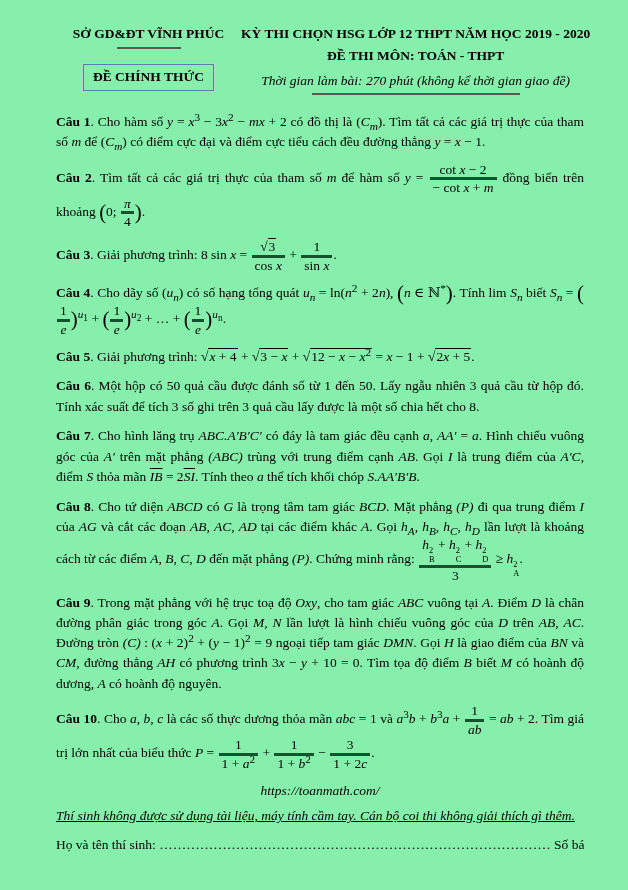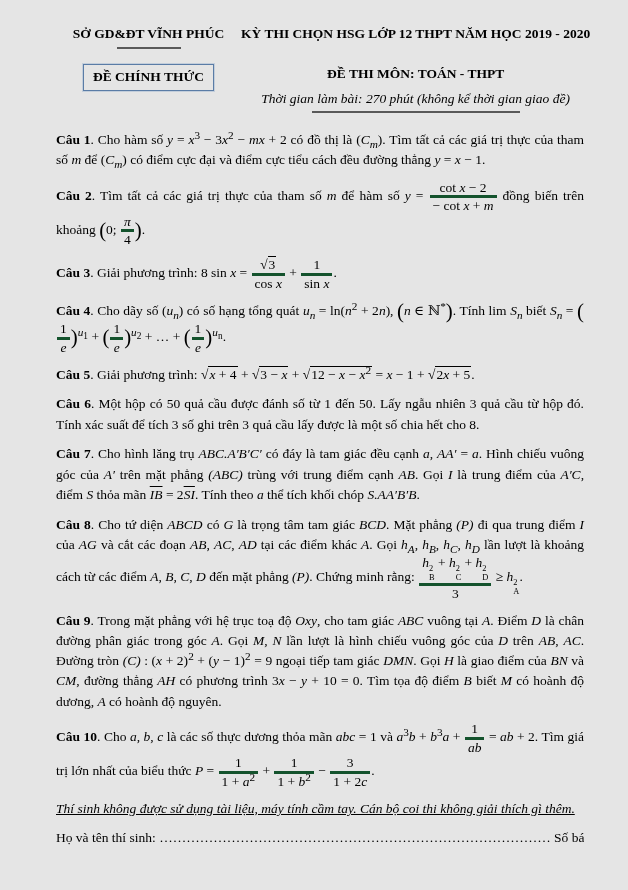--- a/index.html
+++ b/index.html
@@ -1,19 +1,19 @@
 <!DOCTYPE html>
 <html lang="vi"><head>
 <meta charset="utf-8">
 <style>
   html,body{margin:0;padding:0;background:#ffffff;}
   .page{
     position:relative;
     width:628px;height:890px;
-    background:#e5e5e5;
+    background:#86efac;
     box-sizing:border-box;
     padding:24px 44px 10px 56px;
     font-family:"Liberation Serif","DejaVu Serif",serif;
     font-size:13.5px;
     line-height:1.5;
     color:#000;
     overflow:hidden;
   }
   
   .header{display:flex;align-items:flex-start;}
@@ -25,21 +25,21 @@
     border:1px solid #5a7ca6;
     outline:1px solid #c3cedb;
     padding:2px 9px;
     font-weight:bold;
     margin-top:15px;
     white-space:nowrap;
     text-align:center;
   }
   .header-right{flex:1;text-align:center;}
   .title1{font-weight:bold;white-space:nowrap;}
-  .title2{font-weight:bold;margin-top:20px;}
+  .title2{font-weight:bold;margin-top:2px;}
   .time-note{font-style:italic;margin-top:4px;}
   .rule2{height:2px;background:#595959;width:208px;margin:2px auto 0;}
   
   .questions{margin-top:17px;}
   .question{margin-bottom:9.5px;text-align:justify;}
   .qlabel{font-weight:bold;margin-top:15px;}
   
   .frac{display:inline-block;vertical-align:middle;text-align:center;line-height:1.15;padding:0 1px;}
   .frac .num,.frac .den{display:block;padding:0 3px;}
   .frac .den{border-top:3px solid #14532d;}
@@ -92,16 +92,17 @@
                 <span>2</span>
                 <span>D</span>
               </span></span><span class="den">3</span></span> ≥ <i>h</i><span class="ss">
             <span>2</span>
             <span>A</span>
           </span>.</span></div>
     <div class="question"><span class="qlabel">Câu 9</span><span class="qbody">. Trong mặt phẳng với hệ trục toạ độ <i>Oxy</i>, cho tam giác <i>ABC</i> vuông tại <i>A</i>. Điểm <i>D</i> là chân đường phân giác trong góc <i>A</i>. Gọi <i>M</i>, <i>N</i> lần lượt là hình chiếu vuông góc của <i>D</i> trên <i>AB</i>, <i>AC</i>. Đường tròn <i>(C)</i> : (<i>x</i> + 2)<sup>2</sup> + (<i>y</i> − 1)<sup>2</sup> = 9 ngoại tiếp tam giác <i>DMN</i>. Gọi <i>H</i> là giao điểm của <i>BN</i> và <i>CM</i>, đường thẳng <i>AH</i> có phương trình 3<i>x</i> − <i>y</i> + 10 = 0. Tìm tọa độ điểm <i>B</i> biết <i>M</i> có hoành độ dương, <i>A</i> có hoành độ nguyên.</span></div>
     <div class="question"><span class="qlabel">Câu 10</span><span class="qbody">. Cho <i>a</i>, <i>b</i>, <i>c</i> là các số thực dương thỏa mãn <i>abc</i> = 1 và <i>a</i><sup>3</sup><i>b</i> + <i>b</i><sup>3</sup><i>a</i> + <span class="frac"><span class="num">1</span><span class="den"><i>ab</i></span></span> = <i>ab</i> + 2. Tìm giá trị lớn nhất của biểu thức <i>P</i> = <span class="frac"><span class="num">1</span><span class="den">1 + <i>a</i><sup>2</sup></span></span> + <span class="frac"><span class="num">1</span><span class="den">1 + <i>b</i><sup>2</sup></span></span> − <span class="frac"><span class="num">3</span><span class="den">1 + 2<i>c</i></span></span>.</span></div>
   </div>
 
+  <a class="site-link" href="#">https://toanmath.com/</a>
   <div class="note">Thí sinh không được sử dụng tài liệu, máy tính cầm tay. Cán bộ coi thi không giải thích gì thêm.</div>
   <div class="nameline"><span>Họ và tên thí sinh:</span> <span>……………………………………………………………………………</span> <span>Số báo danh:</span> </div>
 
 </div>
 
 </body></html>

